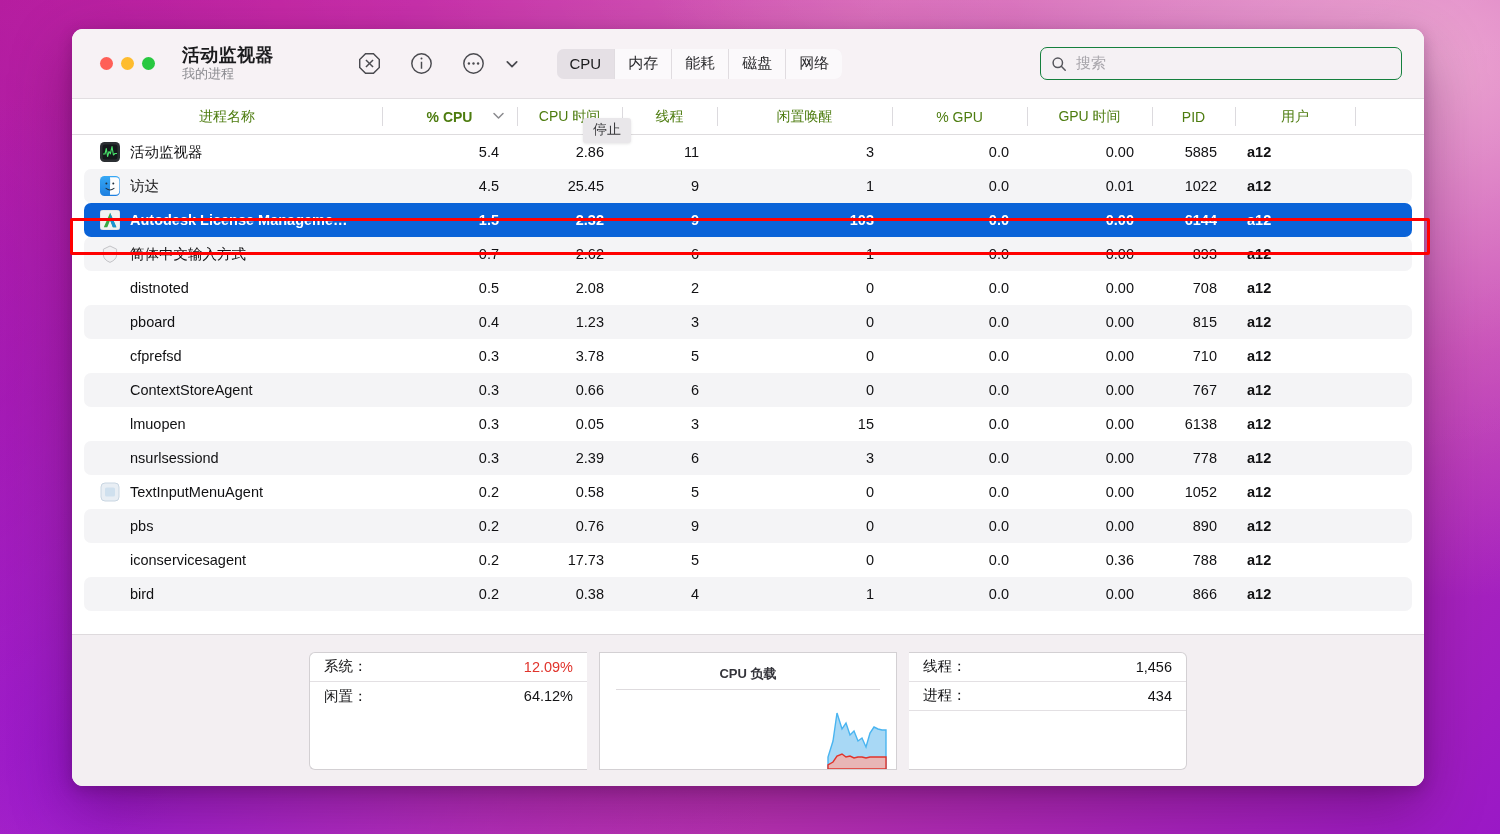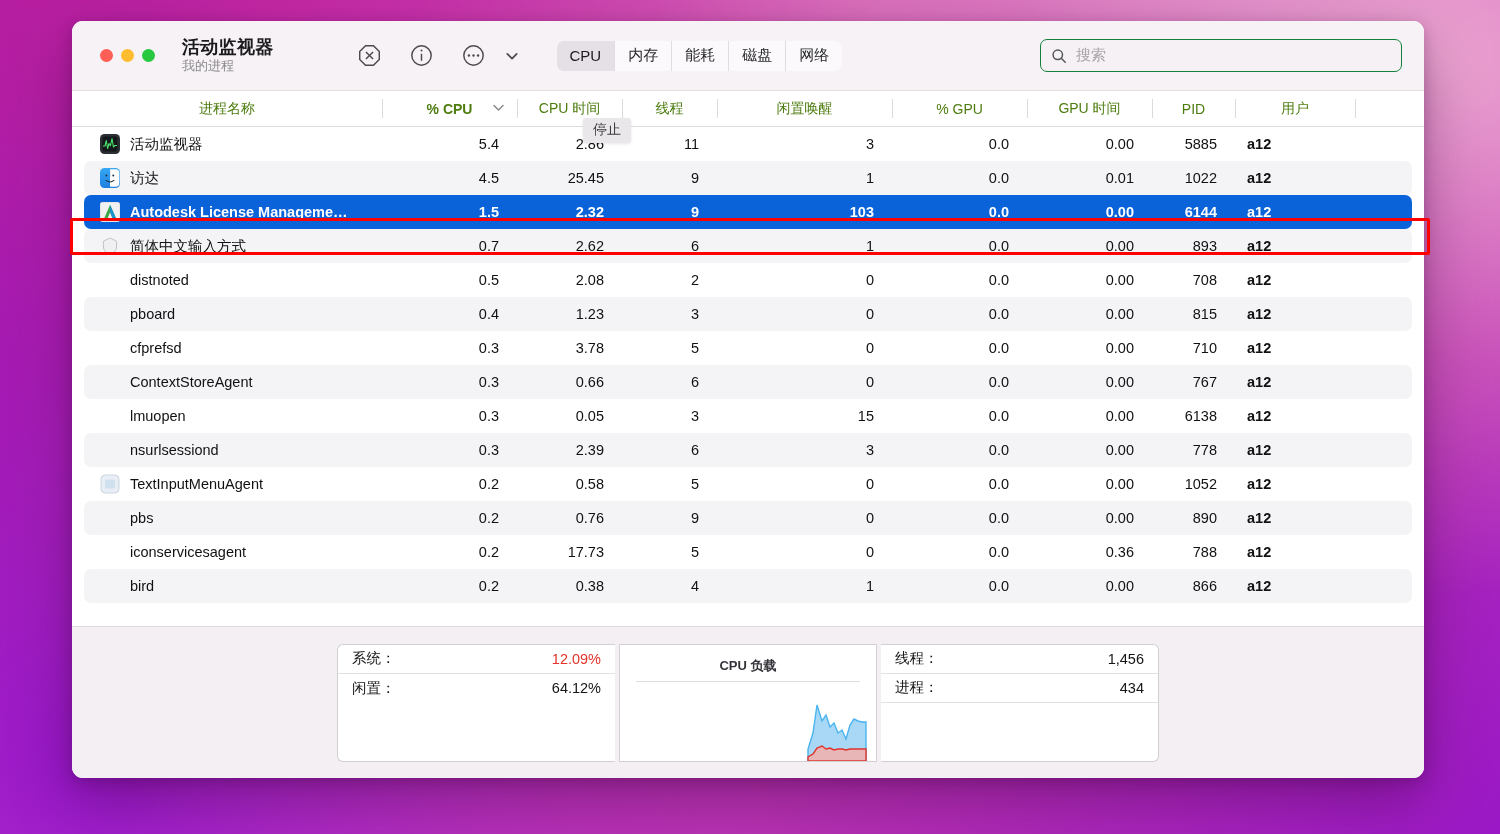--- a/index.html
+++ b/index.html
@@ -20,21 +20,21 @@
     position: absolute; inset: 0;
     background:
       radial-gradient(ellipse 1400px 900px at 78% -10%, rgba(255,255,255,0.20) 0%, rgba(255,255,255,0.06) 40%, rgba(255,255,255,0) 65%),
       radial-gradient(ellipse 700px 1000px at -5% 40%, rgba(120,0,170,0.35) 0%, rgba(120,0,170,0) 60%);
     pointer-events: none;
   }
 
   
   .window {
     position: absolute;
-    left: 72px; top: 21px;
+    left: 72px; top: 29px;
     width: 1352px; height: 757px;
     background: #ffffff;
     border-radius: 11px;
     box-shadow: 0 22px 60px rgba(60,0,60,0.40), 0 4px 14px rgba(60,0,60,0.25);
     overflow: hidden;
     display: flex; flex-direction: column;
   }
 
   
   .titlebar {
@@ -178,30 +178,30 @@
 
   .u-cell { width: 120px; padding-left: 12px; font-weight: bold; }
 
   
   .statusbar {
     flex: none;
     height: 152px;
     background: #f3eff2;
     border-top: 1px solid #dedadd;
     display: flex; align-items: center; justify-content: center;
-    gap: 4px;
+    gap: 12px;
   }
   .panel {
     height: 118px;
     background: #ffffff;
     border: 1px solid #d3d0d3;
     display: flex; flex-direction: column;
   }
   .panel.left  { width: 278px; border-radius: 6px 0 0 6px; border-right: none; }
-  .panel.mid   { width: 258px; border-radius: 0; }
+  .panel.mid   { width: 298px; border-radius: 0; }
   .panel.right { width: 278px; border-radius: 0 6px 6px 0; border-left: none; }
 
   .statline {
     display: flex; align-items: center; justify-content: space-between;
     padding: 0 14px;
     height: 29px;
     border-bottom: 1px solid #e3e0e3;
     font-size: 14.5px;
     color: #141416;
   }

